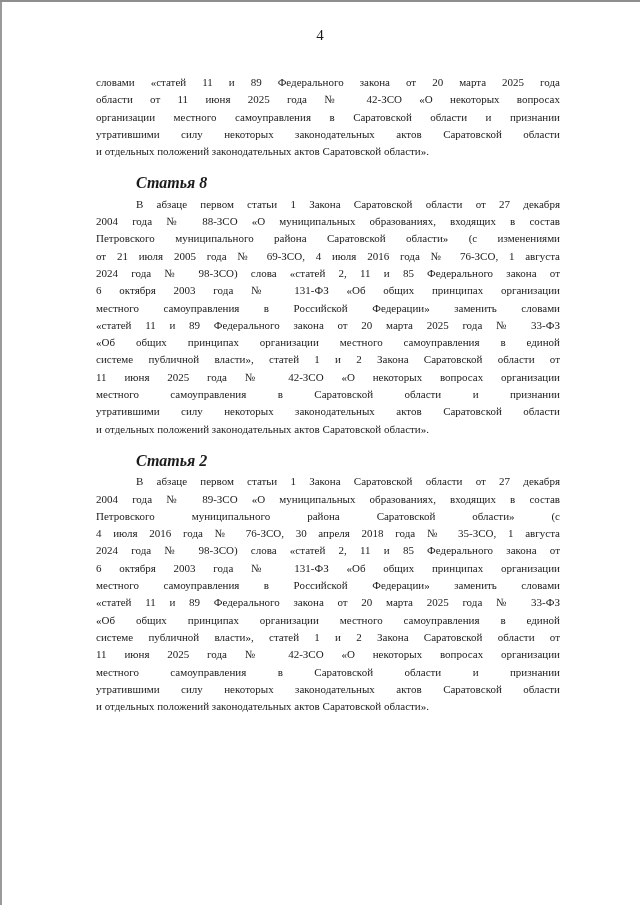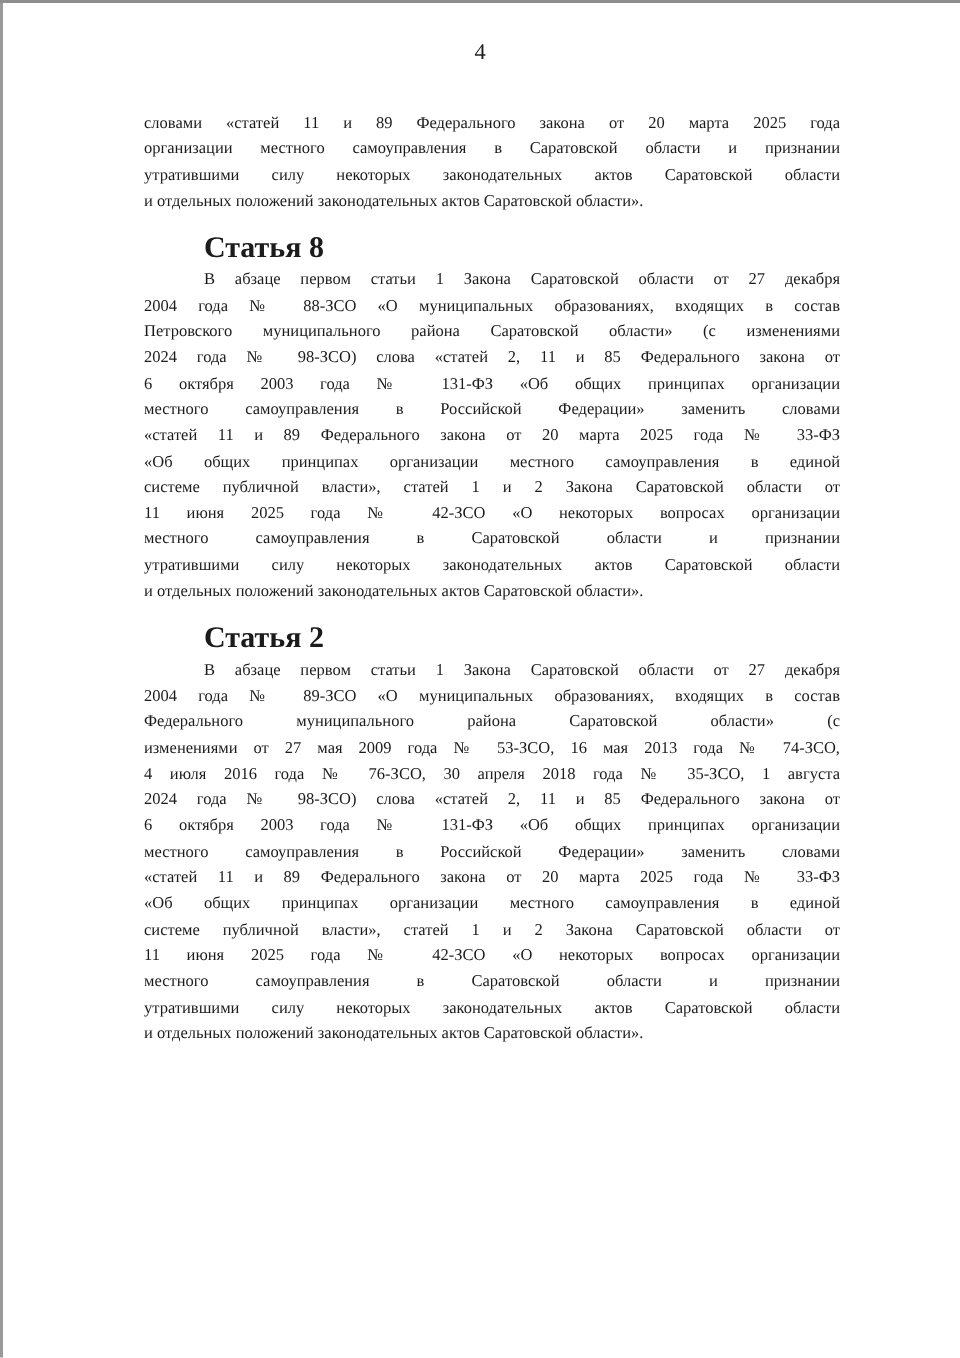--- a/index.html
+++ b/index.html
@@ -54,64 +54,66 @@
     overflow: hidden;
     height: 17.3px;
   }
   .line.last {
     text-align-last: left;
   }
   .line.first-indent {
     padding-left: 40px;
   }
   .heading {
-    font-size: 20px;
+    font-size: 16px;
     line-height: 17.3px;
     font-weight: bold;
+    font-style: italic;
     padding-left: 40px;
     margin: 14px 0 4px 0;
   }
 </style>
 </head>
 <body>
 
 <div class="scan-border-left"></div>
 <div class="scan-border-top"></div>
 
 <div class="page-number">4</div>
 
 <div class="content">
     <div class="paragraph">
       <div class="line">словами «статей 11 и 89 Федерального закона от 20 марта 2025 года</div>
+      <div class="line">области от 11 июня 2025 года № 42-ЗСО «О некоторых вопросах</div>
       <div class="line">организации местного самоуправления в Саратовской области и признании</div>
       <div class="line">утратившими силу некоторых законодательных актов Саратовской области</div>
       <div class="line last">и отдельных положений законодательных актов Саратовской области».</div>
     </div>
     <div class="heading">Статья 8</div>
     <div class="paragraph">
       <div class="line first-indent">В абзаце первом статьи 1 Закона Саратовской области от 27 декабря</div>
       <div class="line">2004 года № 88-ЗСО «О муниципальных образованиях, входящих в состав</div>
       <div class="line">Петровского муниципального района Саратовской области» (с изменениями</div>
+      <div class="line">от 21 июля 2005 года № 69-ЗСО, 4 июля 2016 года № 76-ЗСО, 1 августа</div>
       <div class="line">2024 года № 98-ЗСО) слова «статей 2, 11 и 85 Федерального закона от</div>
       <div class="line">6 октября 2003 года № 131-ФЗ «Об общих принципах организации</div>
       <div class="line">местного самоуправления в Российской Федерации» заменить словами</div>
       <div class="line">«статей 11 и 89 Федерального закона от 20 марта 2025 года № 33-ФЗ</div>
       <div class="line">«Об общих принципах организации местного самоуправления в единой</div>
       <div class="line">системе публичной власти», статей 1 и 2 Закона Саратовской области от</div>
       <div class="line">11 июня 2025 года № 42-ЗСО «О некоторых вопросах организации</div>
       <div class="line">местного самоуправления в Саратовской области и признании</div>
       <div class="line">утратившими силу некоторых законодательных актов Саратовской области</div>
       <div class="line last">и отдельных положений законодательных актов Саратовской области».</div>
     </div>
     <div class="heading">Статья 2</div>
     <div class="paragraph">
       <div class="line first-indent">В абзаце первом статьи 1 Закона Саратовской области от 27 декабря</div>
       <div class="line">2004 года № 89-ЗСО «О муниципальных образованиях, входящих в состав</div>
-      <div class="line">Федерального муниципального района Саратовской области» (с</div>
-      <div class="line">изменениями от 27 мая 2009 года № 53-ЗСО, 16 мая 2013 года № 74-ЗСО,</div>
+      <div class="line">Петровского муниципального района Саратовской области» (с</div>
       <div class="line">4 июля 2016 года № 76-ЗСО, 30 апреля 2018 года № 35-ЗСО, 1 августа</div>
       <div class="line">2024 года № 98-ЗСО) слова «статей 2, 11 и 85 Федерального закона от</div>
       <div class="line">6 октября 2003 года № 131-ФЗ «Об общих принципах организации</div>
       <div class="line">местного самоуправления в Российской Федерации» заменить словами</div>
       <div class="line">«статей 11 и 89 Федерального закона от 20 марта 2025 года № 33-ФЗ</div>
       <div class="line">«Об общих принципах организации местного самоуправления в единой</div>
       <div class="line">системе публичной власти», статей 1 и 2 Закона Саратовской области от</div>
       <div class="line">11 июня 2025 года № 42-ЗСО «О некоторых вопросах организации</div>
       <div class="line">местного самоуправления в Саратовской области и признании</div>
       <div class="line">утратившими силу некоторых законодательных актов Саратовской области</div>

